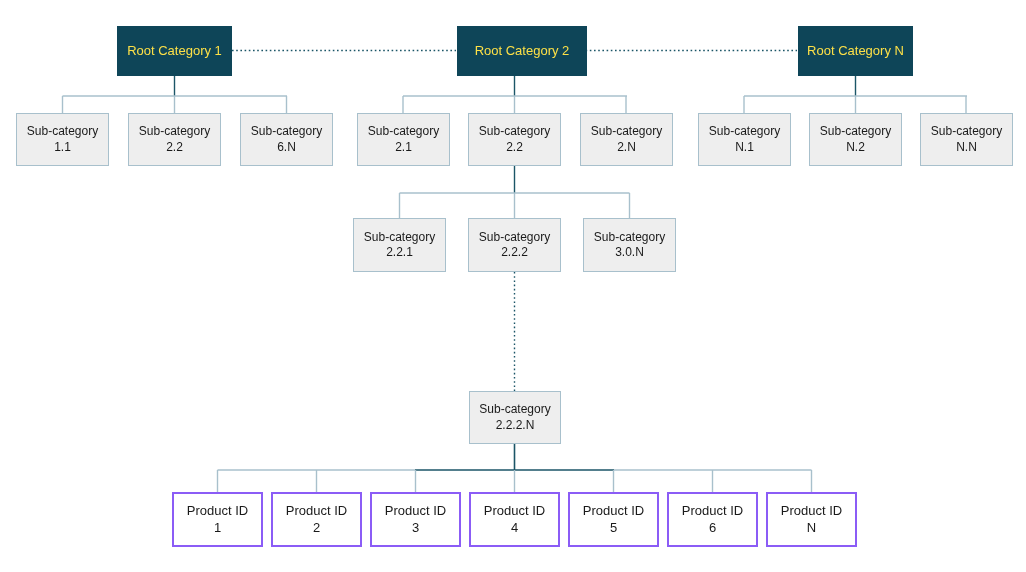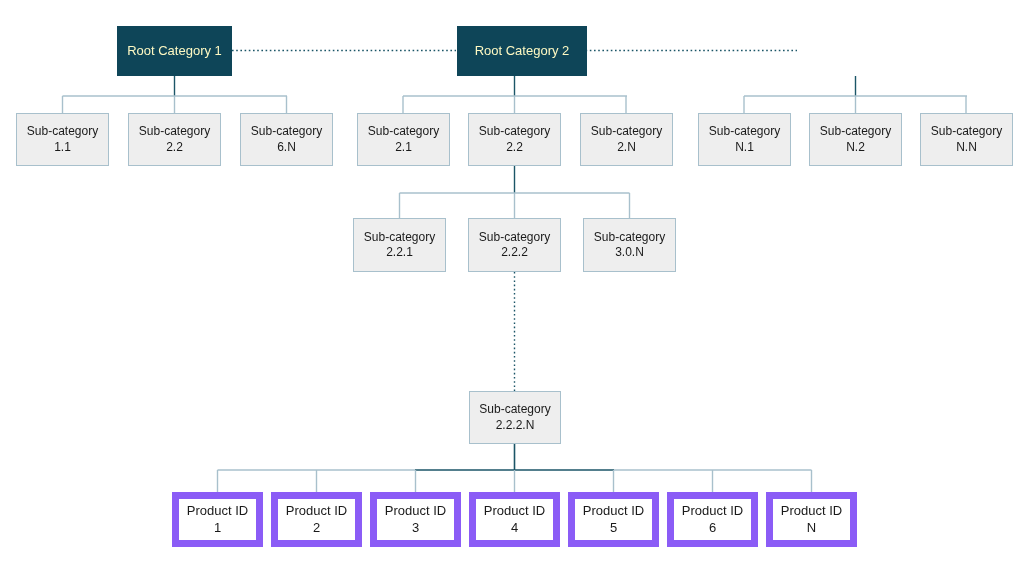--- a/index.html
+++ b/index.html
@@ -34,32 +34,32 @@
     line-height: 1.28;
     z-index: 2;
   }
   .node .ln {
     display: block;
     white-space: nowrap;
   }
   .node.root {
     background: #0e4558;
     border: 1px solid #0e4558;
-    color: #fef9c3;
+    color: #fde047;
     font-size: 13px;
   }
   .node.sub {
     background: #eeeeee;
     border: 1px solid #a8c0cc;
     color: #1a1a1a;
     font-size: 12px;
   }
   .node.product {
     background: #ffffff;
-    border: 7px solid #8b5cf6;
+    border: 2px solid #8b5cf6;
     color: #1a1a1a;
     font-size: 13px;
   }
 </style>
 </head>
 <body>
 
 <div id="canvas">
 
   <svg id="wires" viewBox="0 0 1026 572" width="1026" height="572" xmlns="http://www.w3.org/2000/svg">
@@ -107,20 +107,23 @@
   </svg>
 
   <div class="node root" style="left:117px; top:26px; width:115px; height:50px;">
     <span class="ln">Root Category 1</span>
   </div>
 
   <div class="node root" style="left:457px; top:26px; width:130px; height:50px;">
     <span class="ln">Root Category 2</span>
   </div>
 
+  <div class="node root" style="left:798px; top:26px; width:115px; height:50px;">
+    <span class="ln">Root Category N</span>
+  </div>
 
   <div class="node sub" style="left:16px; top:113px; width:93px; height:53px;">
     <span class="ln">Sub-category</span>
     <span class="ln">1.1</span>
   </div>
   <div class="node sub" style="left:128px; top:113px; width:93px; height:53px;">
     <span class="ln">Sub-category</span>
     <span class="ln">2.2</span>
   </div>
   <div class="node sub" style="left:240px; top:113px; width:93px; height:53px;">

